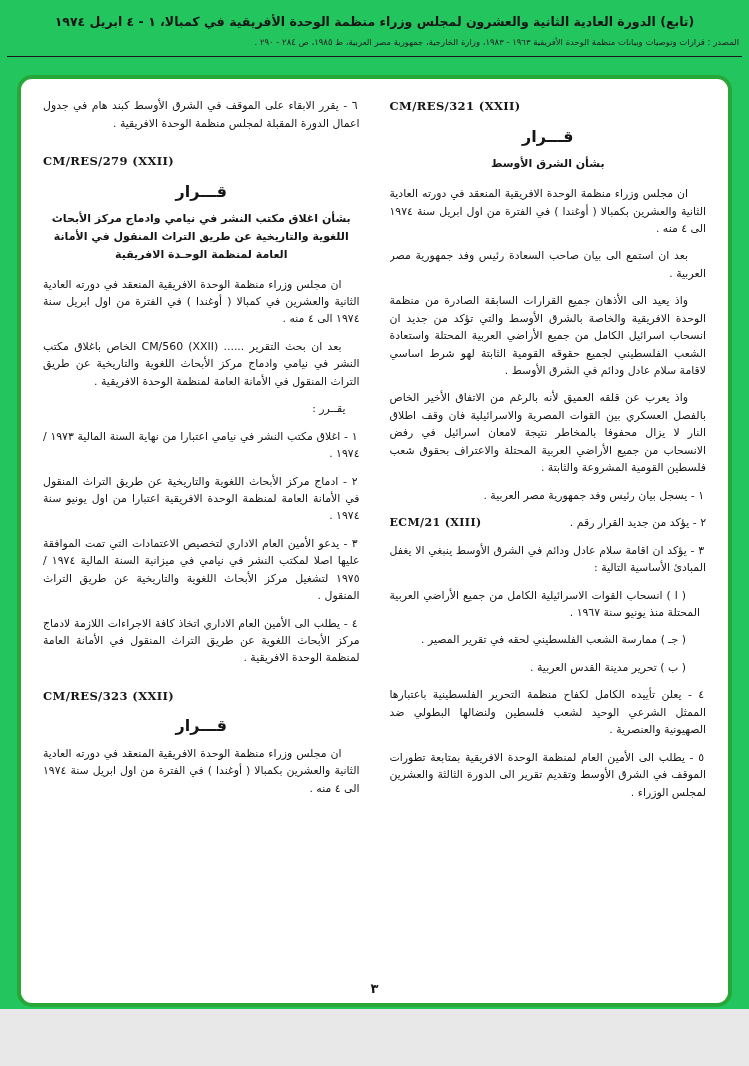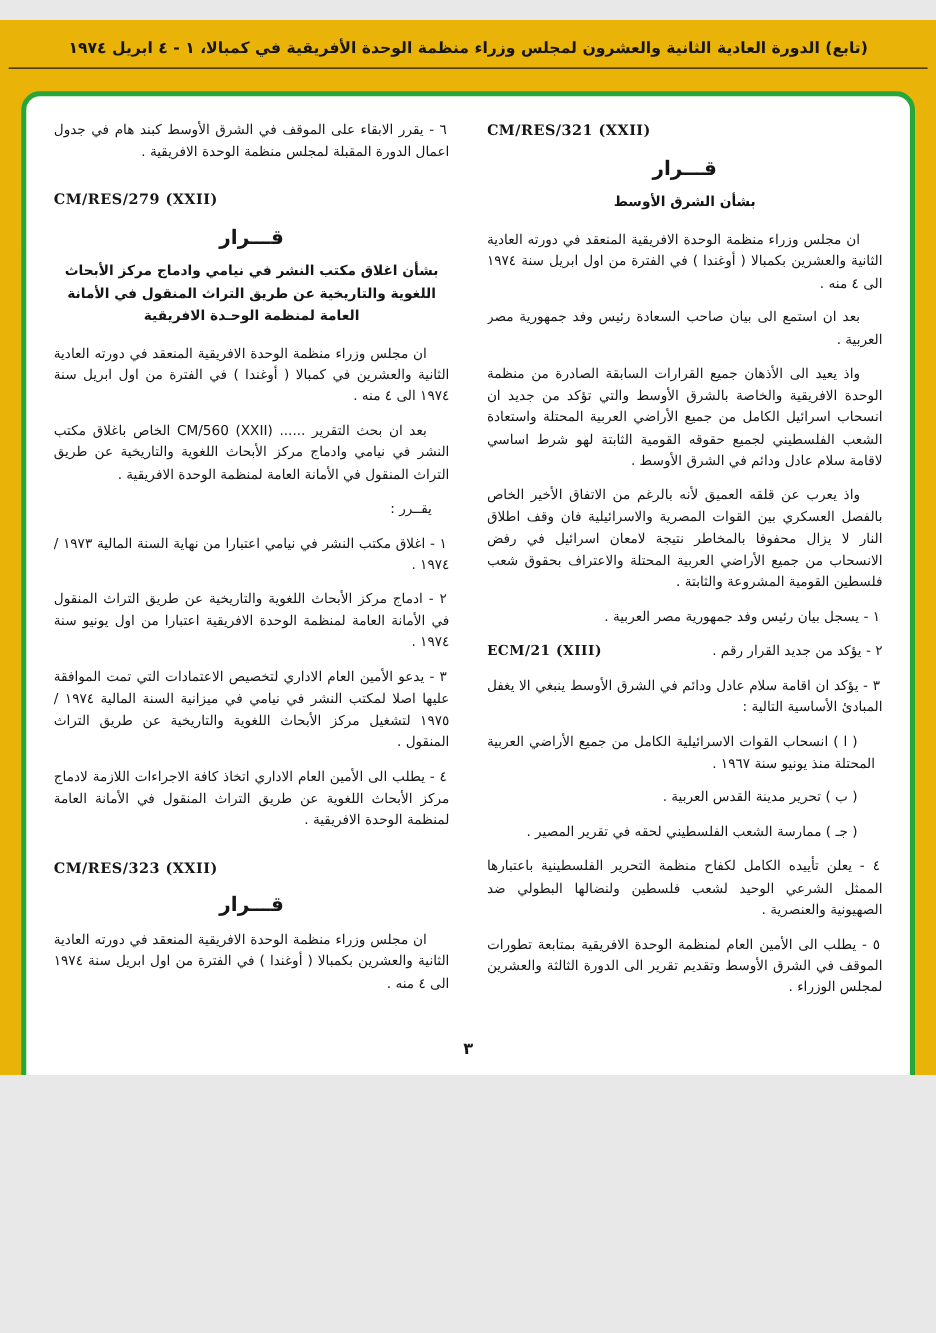--- a/index.html
+++ b/index.html
@@ -1,19 +1,19 @@
 <!DOCTYPE html>
 <html lang="ar"><head>
 <meta charset="utf-8">
 <style>
   * { box-sizing: border-box; }
   html, body { margin: 0; padding: 0; background: #e8e8e8; }
   .page {
-    width: 749px; height: 844px; margin: 16px auto; position: relative;
-    background: #eab308; color: #161616;
+    width: 749px; height: 1009px; margin: 0 auto; position: relative;
+    background: #22c55e; color: #161616;
     font-family: "DejaVu Sans", sans-serif; overflow: hidden;
   }
   .hdr {
     padding: 14px 12px 0; text-align: center; direction: rtl;
     font-weight: 700; font-size: 12.5px; line-height: 1.3;
   }
   .src {
     margin-top: 7px; padding: 0 10px; text-align: right; direction: rtl;
     font-size: 8.5px; line-height: 1.3; color: #222;
   }
@@ -49,42 +49,43 @@
     position: absolute; bottom: 13px; left: 0; right: 0;
     text-align: center; font-weight: 700; font-size: 13px;
   }
 </style>
 </head>
 <body>
 
 <div class="page">
 
   <div class="hdr">(تابع) الدورة العادية الثانية والعشرون لمجلس وزراء منظمة الوحدة الأفريقية في كمبالا، ١ - ٤ ابريل ١٩٧٤</div>
+  <div class="src">المصدر : قرارات وتوصيات وبيانات منظمة الوحدة الأفريقية ١٩٦٣ - ١٩٨٣، وزارة الخارجية، جمهورية مصر العربية، ط ١٩٨٥، ص ٢٨٤ - ٢٩٠ .</div>
   <hr class="rule">
 
   <div class="frame">
     <div class="cols">
 
       <div class="col">
         <div class="res-ref">CM/RES/321  (XXII)</div>
         <div class="res-title">قـــرار</div>
         <div class="res-subtitle">بشأن الشرق الأوسط</div>
         <p class="para">ان مجلس وزراء منظمة الوحدة الافريقية المنعقد في دورته العادية الثانية والعشرين بكمبالا ( أوغندا ) في الفترة من اول ابريل سنة ١٩٧٤ الى ٤ منه .</p>
         <p class="para">بعد ان استمع الى بيان صاحب السعادة رئيس وفد جمهورية مصر العربية .</p>
         <p class="para">واذ يعيد الى الأذهان جميع القرارات السابقة الصادرة من منظمة الوحدة الافريقية والخاصة بالشرق الأوسط والتي تؤكد من جديد ان انسحاب اسرائيل الكامل من جميع الأراضي العربية المحتلة واستعادة الشعب الفلسطيني لجميع حقوقه القومية الثابتة لهو شرط اساسي لاقامة سلام عادل ودائم في الشرق الأوسط .</p>
         <p class="para">واذ يعرب عن قلقه العميق لأنه بالرغم من الاتفاق الأخير الخاص بالفصل العسكري بين القوات المصرية والاسرائيلية فان وقف اطلاق النار لا يزال محفوفا بالمخاطر نتيجة لامعان اسرائيل في رفض الانسحاب من جميع الأراضي العربية المحتلة والاعتراف بحقوق شعب فلسطين القومية المشروعة والثابتة .</p>
         <p class="para item">١ - يسجل بيان رئيس وفد جمهورية مصر العربية .</p>
         <div class="ref-row">
           <span>٢ - يؤكد من جديد القرار رقم .</span>
           <span class="latin-ref">ECM/21  (XIII)</span>
         </div>
         <p class="para item">٣ - يؤكد ان اقامة سلام عادل ودائم في الشرق الأوسط ينبغي الا يغفل المبادئ الأساسية التالية :</p>
         <p class="para subitem">( ا ) انسحاب القوات الاسرائيلية الكامل من جميع الأراضي العربية المحتلة منذ يونيو سنة ١٩٦٧ .</p>
+        <p class="para subitem">( جـ ) ممارسة الشعب الفلسطيني لحقه في تقرير المصير .</p>
         <p class="para subitem">( ب ) تحرير مدينة القدس العربية .</p>
-        <p class="para subitem">( جـ ) ممارسة الشعب الفلسطيني لحقه في تقرير المصير .</p>
         <p class="para item">٤ - يعلن تأييده الكامل لكفاح منظمة التحرير الفلسطينية باعتبارها الممثل الشرعي الوحيد لشعب فلسطين ولنضالها البطولي ضد الصهيونية والعنصرية .</p>
         <p class="para item">٥ - يطلب الى الأمين العام لمنظمة الوحدة الافريقية بمتابعة تطورات الموقف في الشرق الأوسط وتقديم تقرير الى الدورة الثالثة والعشرين لمجلس الوزراء .</p>
       </div>
 
       <div class="col">
         <p class="para item">٦ - يقرر الابقاء على الموقف في الشرق الأوسط كبند هام في جدول اعمال الدورة المقبلة لمجلس منظمة الوحدة الافريقية .</p>
 
         <div class="res-ref section-gap">CM/RES/279  (XXII)</div>
         <div class="res-title">قـــرار</div>
         <div class="res-subtitle">بشأن اغلاق مكتب النشر في نيامي وادماج مركز الأبحاث اللغوية والتاريخية عن طريق التراث المنقول في الأمانة العامة لمنظمة الوحـدة الافريقية</div>

